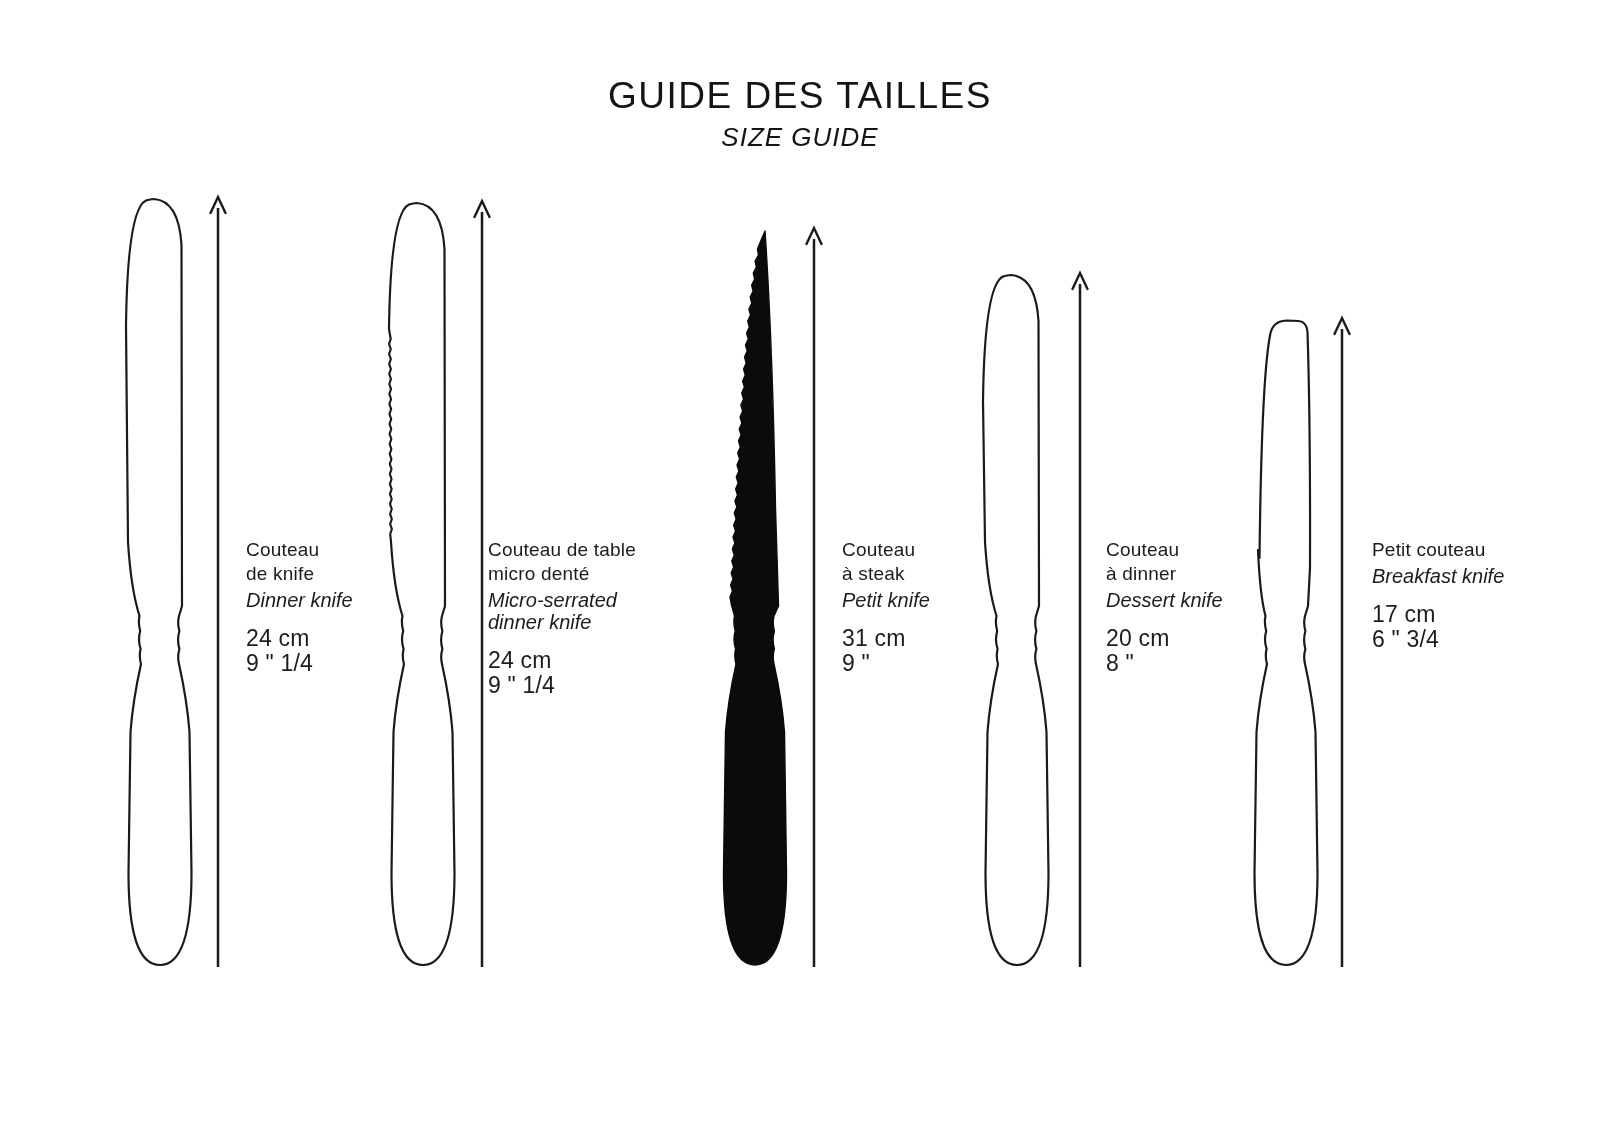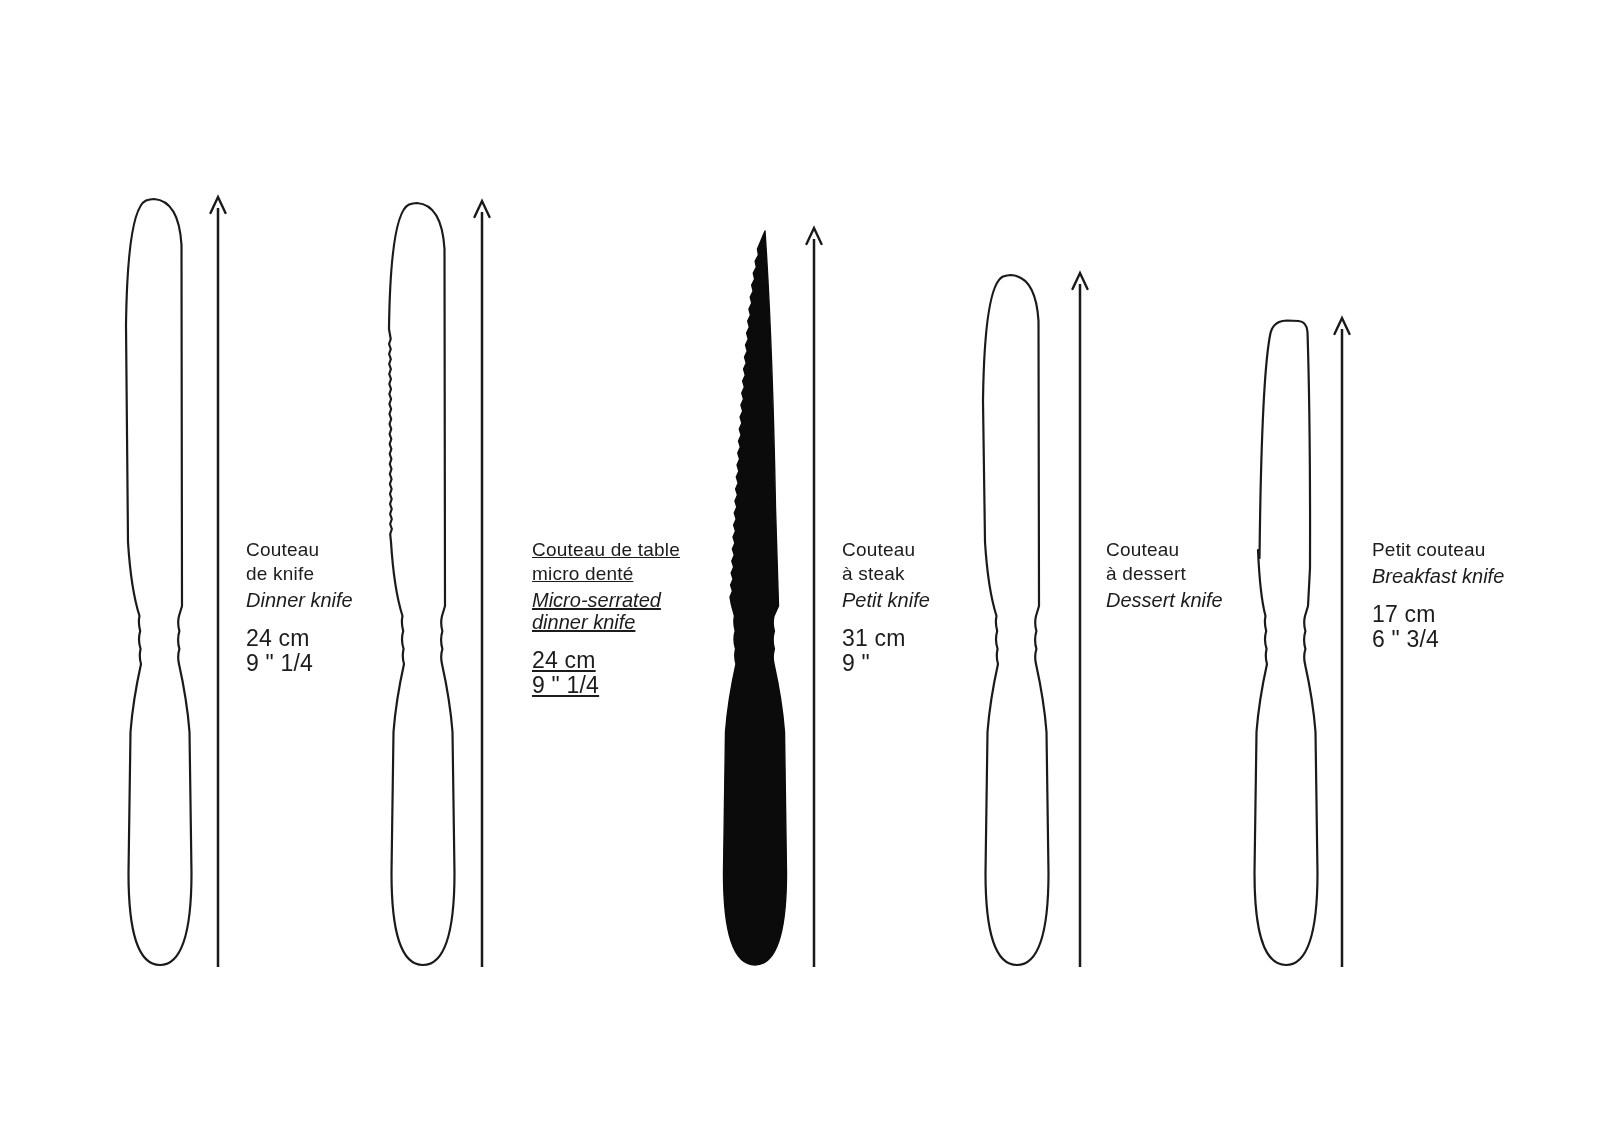--- a/index.html
+++ b/index.html
@@ -17,20 +17,24 @@
   .fr{font-size:19px;line-height:24px;letter-spacing:0.2px;}
   .en{font-size:20px;line-height:22px;font-style:italic;margin-top:3px;}
   .sz{font-size:23px;line-height:23px;margin-top:16px;letter-spacing:0.2px;}
   .sz div{margin-bottom:2px;}
 </style>
 </head>
 <body>
 
 <div class="canvas">
 
+  <div class="title-block">
+    <div class="title-fr">GUIDE DES TAILLES</div>
+    <div class="title-en">SIZE GUIDE</div>
+  </div>
 
   <div id="figures">
       <div class="knife-art" style="left: 122px; top: 195px;"><svg width="76" height="775" viewBox="-2 -2 76 775" xmlns="http://www.w3.org/2000/svg">
           <path d="M 30 2 C 44 3 55.5 15 57.5 48 L 58 409 L 55 419 Q 53.2 426 55.4 434 Q 52.8 443 55.4 452 Q 53.2 459 55 467 C 59 485 63.5 509 65.5 535 L 67.5 676 C 67.5 735 58 768 36 768 C 14 768 4.5 735 4.5 676 L 6.5 535 C 8.5 509 13 485 17 467 Q 14.8 459 16.6 452 Q 13.6 443 16.2 434 Q 14 426 15.5 419 C 12 408 6.5 385 4 345 L 2 128 C 3 52 9.5 9.5 22 3.6 C 25 2.4 27.6 2 30 2 Z" fill="#ffffff" stroke="#1a1a1a" stroke-width="2.2" stroke-linejoin="round" stroke-linecap="round"></path>
         </svg></div>
       <div class="arrow" style="left: 206px; top: 194px;"><svg width="24" height="775" viewBox="0 0 24 775" xmlns="http://www.w3.org/2000/svg">
           <line x1="12" y1="14" x2="12" y2="773" stroke="#1a1a1a" stroke-width="2.5"></line>
           <path d="M 4.5 19 L 12 3 L 19.5 19" fill="none" stroke="#1a1a1a" stroke-width="2.4" stroke-linecap="round" stroke-linejoin="miter"></path>
         </svg></div>
       <div class="knife-art" style="left: 385px; top: 199px;"><svg width="76" height="771" viewBox="-2 -2 76 771" xmlns="http://www.w3.org/2000/svg">
@@ -71,21 +75,21 @@
     <div class="en">
       <div>Dinner knife</div>
       <div></div>
     </div>
     <div class="sz">
       <div>24 cm</div>
       <div>9 " 1/4</div>
     </div>
   </div>
 
-  <div class="label" style="left: 532px; top: 538px; text-decoration: underline;">
+  <div class="label" style="left: 488px; top: 538px;">
     <div class="fr">
       <div>Couteau de table</div>
       <div>micro denté</div>
     </div>
     <div class="en">
       <div>Micro-serrated</div>
       <div>dinner knife</div>
     </div>
     <div class="sz">
       <div>24 cm</div>
@@ -104,25 +108,29 @@
     </div>
     <div class="sz">
       <div>31 cm</div>
       <div>9 "</div>
     </div>
   </div>
 
   <div class="label" style="left: 1106px; top: 538px;">
     <div class="fr">
       <div>Couteau</div>
-      <div>à dessert</div>
+      <div>à dinner</div>
     </div>
     <div class="en">
       <div>Dessert knife</div>
       <div></div>
+    </div>
+    <div class="sz">
+      <div>20 cm</div>
+      <div>8 "</div>
     </div>
   </div>
 
   <div class="label" style="left: 1372px; top: 538px;">
     <div class="fr">
       <div>Petit couteau</div>
       <div></div>
     </div>
     <div class="en">
       <div>Breakfast knife</div>

